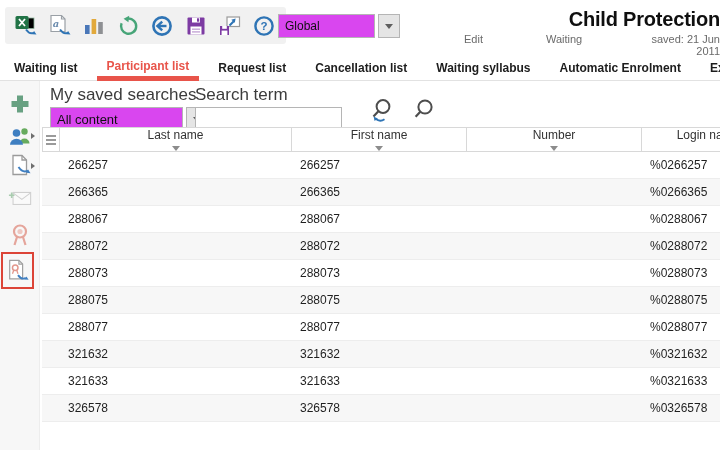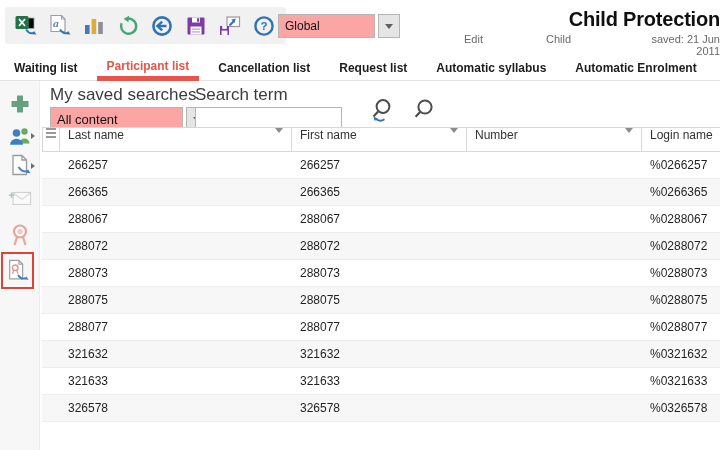--- a/index.html
+++ b/index.html
@@ -9,21 +9,21 @@
 
   
   .toolbar { position:absolute; left:5px; top:7px; width:281px; height:37px;
     background:#f1f1f1; border-radius:3px; display:flex; align-items:center;
     padding:0 8px; gap:9px; }
   .tool-btn { width:25px; height:26px; border:none; background:transparent; cursor:pointer;
     display:flex; align-items:center; justify-content:center; padding:0; }
 
   
   .scope { position:absolute; left:278px; top:14px; display:flex; gap:3px; }
-  .combo-box { height:24px; border:1px solid #b5b5b5; background:#fca5a5; font-size:12px;
+  .combo-box { height:24px; border:1px solid #b5b5b5; background:#d946ef; font-size:12px;
     padding:4px 6px; color:#111; overflow:hidden; white-space:nowrap; }
   .scope .combo-box { width:97px; }
   .dd-btn { width:22px; height:24px; background:#e5e5e5; border:1px solid #b5b5b5;
     display:flex; align-items:center; justify-content:center; cursor:pointer; }
   .caret { width:0; height:0; border-left:4px solid transparent; border-right:4px solid transparent;
     border-top:5px solid #5e5e5e; }
 
   
   .title-block { position:absolute; left:420px; top:7px;text-align:right; }
   .page-title { font-size:20px; font-weight:bold; color:#0f0f0f; letter-spacing:-0.2px; line-height:24px; }
@@ -61,22 +61,22 @@
     padding:4px 6px; font-family:"Liberation Sans", sans-serif; }
   .search-btn { position:absolute; top:12px; width:30px; height:30px; background:transparent;
     border:none; padding:0; cursor:pointer; }
   .btn-search-saved { left:326px; }
   .btn-search { left:369px; }
 
   
   .table { position:absolute; left:2px; top:46px; width:732px; }
   .thead { display:flex; height:25px; background:#fff;
     border-top:1px solid #d8d8d8; border-bottom:1px solid #d8d8d8; }
-  .th { display:flex; justify-content:space-between; padding:0 8px;
-    border-right:1px solid #d8d8d8; font-size:12px; color:#333; cursor:pointer; }
+  .th { display:flex; align-items:center; justify-content:space-between; padding:0 8px;
+    border-right:1px solid #d8d8d8; font-size:12px; color:#333; cursor:pointer;flex-direction:column; }
   .th.w-icon { border-left:1px solid #d8d8d8; justify-content:center; padding:0; }
   .w-icon  { width:18px; }
   .w-last  { width:232px; }
   .w-first { width:175px; }
   .w-num   { width:175px; }
   .w-login { width:132px; border-right:none; }
   .grip { display:flex; flex-direction:column; gap:2px; }
   .grip i { width:10px; height:2px; background:#9a9a9a; display:block; }
   .col-caret { width:0; height:0; border-left:4px solid transparent; border-right:4px solid transparent;
     border-top:5px solid #8c8c8c; cursor:pointer; flex:none; }
@@ -164,40 +164,40 @@
     <div class="combo-box">Global</div>
     <div class="dd-btn">
       <span class="caret"></span>
     </div>
   </div>
 
   <div class="title-block">
     <div class="page-title">Child Protection</div>
     <div class="title-meta">
       <span>Edit</span>
-      <span>Child</span>
+      <span>Waiting</span>
       <span>saved: 21 Jun 2011</span>
     </div>
   </div>
 
   <div class="tabbar">
       <div class="tab">
     <span>Waiting list</span>
   </div>
       <div class="tab active">
     <span>Participant list</span>
   </div>
       <div class="tab">
+    <span>Request list</span>
+  </div>
+      <div class="tab">
     <span>Cancellation list</span>
   </div>
       <div class="tab">
-    <span>Request list</span>
-  </div>
-      <div class="tab">
-    <span>Automatic syllabus</span>
+    <span>Waiting syllabus</span>
   </div>
       <div class="tab">
     <span>Automatic Enrolment</span>
   </div>
       <div class="tab">
     <span>Exceptions</span>
   </div>
     </div>
 
   <div class="sidebar">

